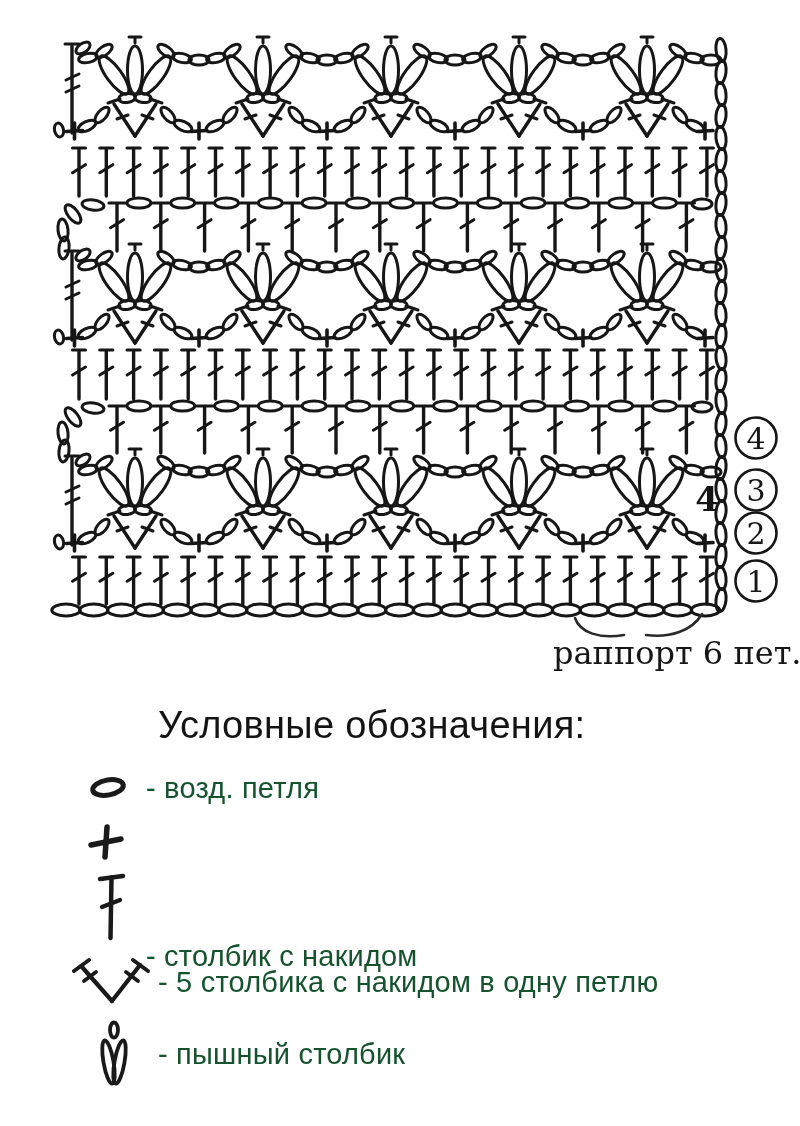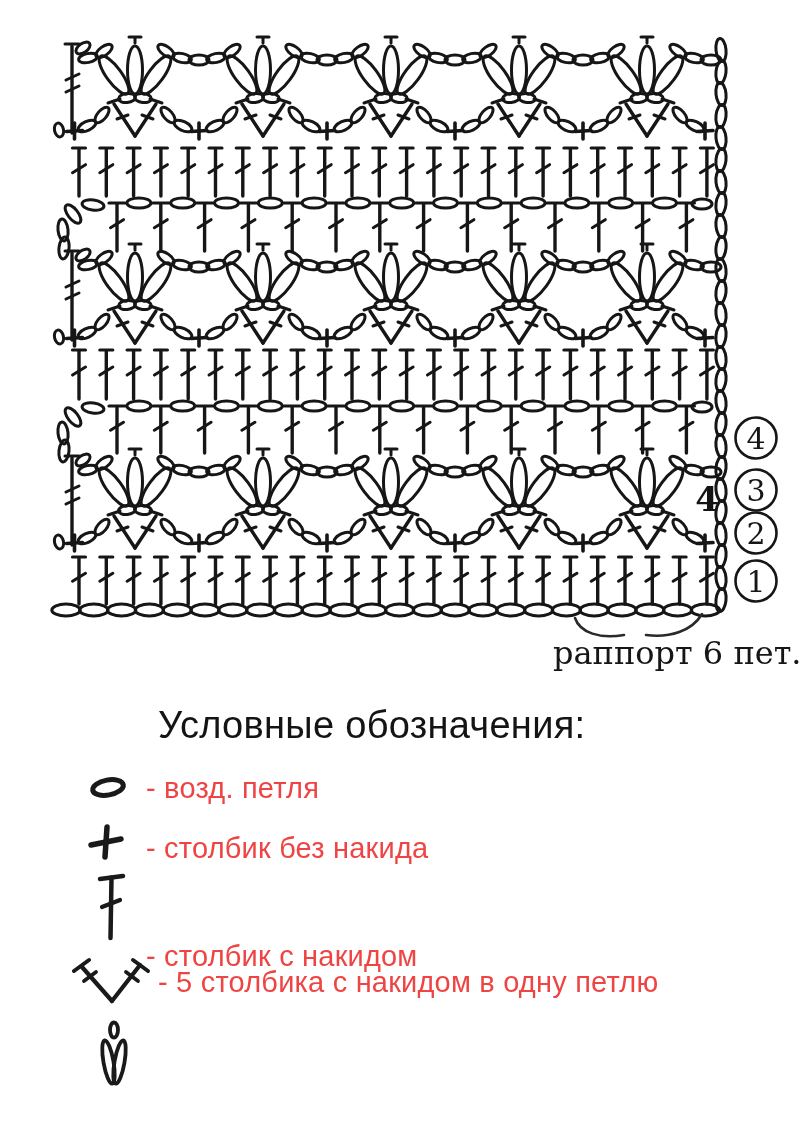--- a/index.html
+++ b/index.html
@@ -11,21 +11,21 @@
   .page{position:relative;width:800px;height:1126px;background:#fff;}
   #chart-svg{position:absolute;left:0;top:0;}
   .serif{font-family:"DejaVu Serif",serif;}
   .legend-title{
     position:absolute;left:158px;top:704px;margin:0;
     font-size:38px;font-weight:400;color:#141414;letter-spacing:.3px;
     white-space:nowrap;
   }
   .legend{position:absolute;left:0;top:0;width:800px;height:994px;}
   .li-text{
-    position:absolute;font-size:29px;color:#ef4444;white-space:nowrap;
+    position:absolute;font-size:29px;color:#14532d;white-space:nowrap;
     letter-spacing:.2px;
   }
   .sym{position:absolute;}
   .sym *{stroke:#1a1a1a;fill:none;stroke-linecap:round;}
 </style>
 </head>
 <body>
 
 <div class="page">
 
@@ -858,21 +858,20 @@
 
     <svg class="sym" style="left:86px;top:774px" width="44" height="27">
       <ellipse cx="22" cy="13.5" rx="15.5" ry="7.5" stroke-width="5" transform="rotate(-10 22 13.5)"></ellipse>
     </svg>
     <span class="li-text" style="left:146px;top:772px">- возд. петля</span>
 
     <svg class="sym" style="left:88px;top:824px" width="38" height="38">
       <line x1="3" y1="21" x2="33" y2="15" stroke-width="5.5"></line>
       <line x1="19" y1="3" x2="17" y2="33" stroke-width="5.5"></line>
     </svg>
-    <span class="li-text" style="left:146px;top:832px">- столбик без накида</span>
 
     <svg class="sym" style="left:96px;top:872px" width="32" height="70">
       <line x1="4" y1="7" x2="27" y2="4" stroke-width="4.5"></line>
       <line x1="15.5" y1="5.5" x2="14.5" y2="66" stroke-width="4.5"></line>
       <line x1="6" y1="35" x2="24" y2="28" stroke-width="4.2"></line>
     </svg>
     <span class="li-text" style="left:146px;top:940px">- столбик с накидом</span>
 
     <svg class="sym" style="left:72px;top:956px" width="82" height="50">
       <line x1="40" y1="45" x2="10" y2="11" stroke-width="4.2"></line>
@@ -882,14 +881,15 @@
       <line x1="61" y1="4" x2="76" y2="15" stroke-width="4"></line>
       <line x1="54" y1="16" x2="66" y2="25" stroke-width="3.8"></line>
     </svg>
     <span class="li-text" style="left:158px;top:966px">- 5 столбика с накидом в одну петлю</span>
 
     <svg class="sym" style="left:96px;top:1020px" width="38" height="72">
       <ellipse cx="18" cy="10" rx="4" ry="7.5" stroke-width="3.8"></ellipse>
       <ellipse cx="12.5" cy="42" rx="5" ry="22" stroke-width="3.8" transform="rotate(-10 12.5 42)"></ellipse>
       <ellipse cx="23.5" cy="42" rx="5" ry="22" stroke-width="3.8" transform="rotate(10 23.5 42)"></ellipse>
     </svg>
+    <span class="li-text" style="left:158px;top:1038px">- пышный столбик</span>
   </div>
 </div>
 
 </body></html>

